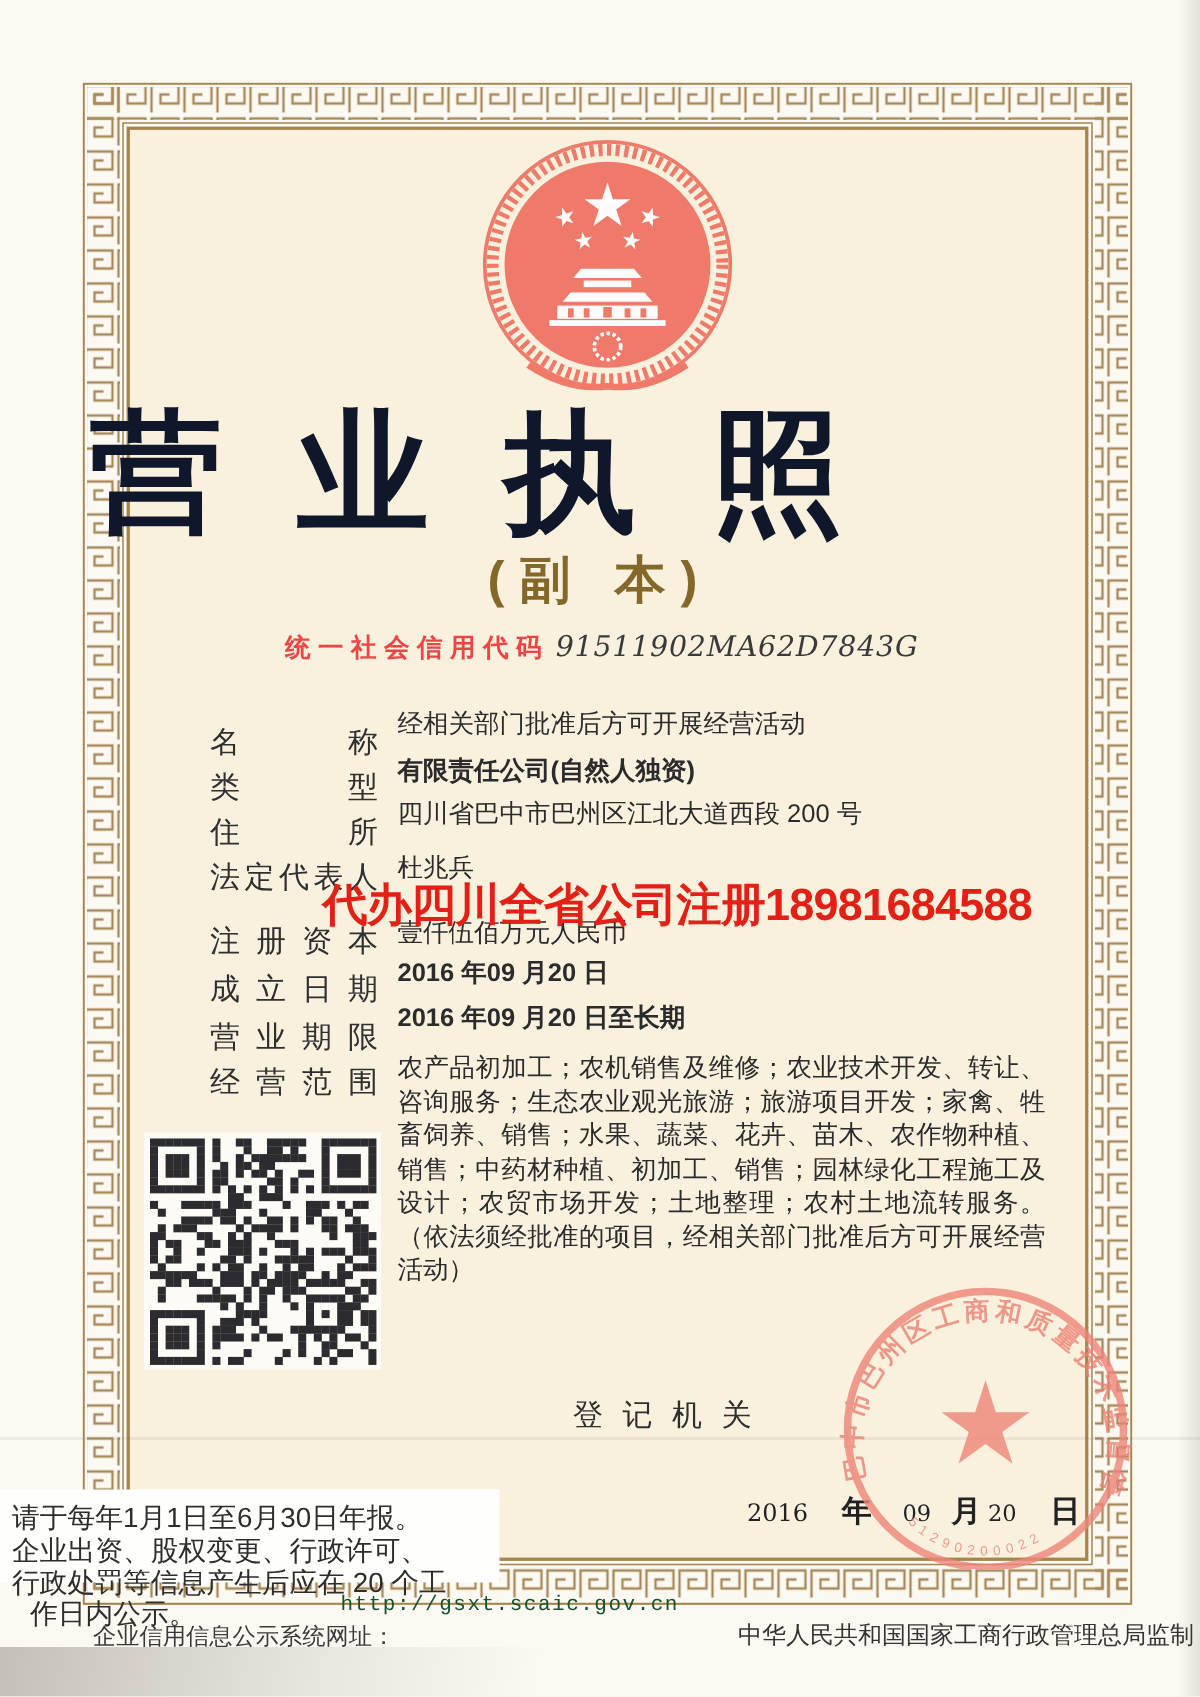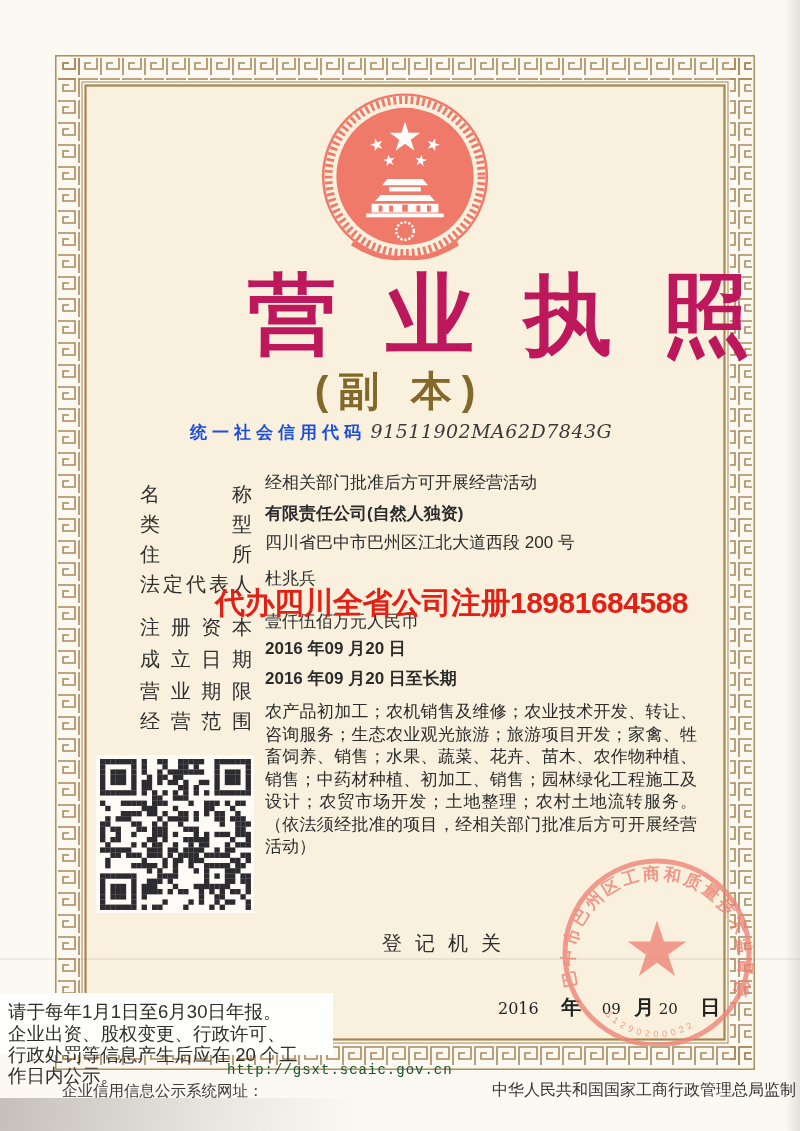--- a/index.html
+++ b/index.html
@@ -9,30 +9,30 @@
     font-family:"Liberation Sans", sans-serif;
     color:#333;
   }
   .abs{position:absolute;}
   
   #border-svg{left:55px;top:55px;z-index:1;}
   
   #emblem{left:317px;top:92px;width:176px;height:176px;z-index:2;opacity:.9;}
   
   #cert-title{
-    left:0;right:0;top:256px;text-align:right;z-index:2;
-    font-size:88px;font-weight:bold;color:#be185d;
-    letter-spacing:50px;padding-left:20px;white-space:nowrap;
+    left:0;right:0;top:256px;text-align:left;z-index:2;
+    font-size:88px;font-weight:bold;color:#0f172a;
+    letter-spacing:50px;padding-left:60px;white-space:nowrap;
   }
   #cert-subtitle{
     left:0;right:0;top:364px;text-align:center;z-index:2;
-    font-size:41px;font-weight:bold;color:#83682a;letter-spacing:10px;
+    font-size:34px;font-weight:bold;color:#83682a;letter-spacing:10px;
   }
   #credit-line{left:190px;width:560px;top:420px;z-index:2;white-space:nowrap;}
-  #credit-label{font-size:17px;font-weight:bold;letter-spacing:5px;color:#1d4ed8;}
+  #credit-label{font-size:17px;font-weight:bold;letter-spacing:5px;color:#ef4444;}
   #credit-code{font-size:19px;font-family:"DejaVu Serif", serif;color:#3a3a3a;letter-spacing:.5px;font-style:italic;}
   
   .field-label{
     left:140px;width:112px;display:flex;justify-content:space-between;
     font-size:20px;color:#2f2f2f;z-index:2;
   }
   .field-value{
     left:265px;width:432px;font-size:17px;color:#2b2b2b;z-index:2;line-height:22.5px;
   }
   .bold{font-weight:bold;}
@@ -50,21 +50,21 @@
   #issue-date .unit{font-size:20px;font-weight:bold;}
   #issue-date .y{font-size:16px;}
   
   #seal{left:552px;top:856px;width:210px;height:190px;z-index:3;opacity:.8;}
   
   #notice-patch{left:0;top:993px;width:333px;height:62px;background:#fefefc;z-index:4;}
   .notice-line{left:8px;font-size:18.5px;color:#2d2d2d;z-index:5;white-space:nowrap;}
   #notice-1{top:999px;}
   #notice-2{top:1021px;}
   #notice-3{top:1042px;}
-  #notice-4{top:1063px;}
+  #notice-4{top:1063px;margin-left:12px;}
   #publicity-label{left:62px;top:1081px;font-size:15.5px;color:#3a3a3a;z-index:5;white-space:nowrap;}
   #publicity-url{left:227px;top:1062px;font-size:14px;font-family:"Liberation Mono", monospace;color:#14532d;z-index:5;letter-spacing:1px;white-space:nowrap;}
   #issuer-line{left:492px;top:1080px;font-size:16px;color:#333;z-index:5;white-space:nowrap;}
   
   #streak{left:0;top:958px;width:800px;height:2px;background:rgba(120,110,100,.10);z-index:1;}
   #edge-shadow{right:0;top:0;width:15px;height:1131px;background:linear-gradient(to right,rgba(0,0,0,0),rgba(80,75,70,.14));z-index:7;}
   #bed-wedge{left:0;top:1098px;width:400px;height:33px;background:linear-gradient(100deg,rgba(150,145,138,.55),rgba(200,196,190,.35) 55%,rgba(200,196,190,0) 90%);z-index:3;}
 </style>
 </head>
 <body>

